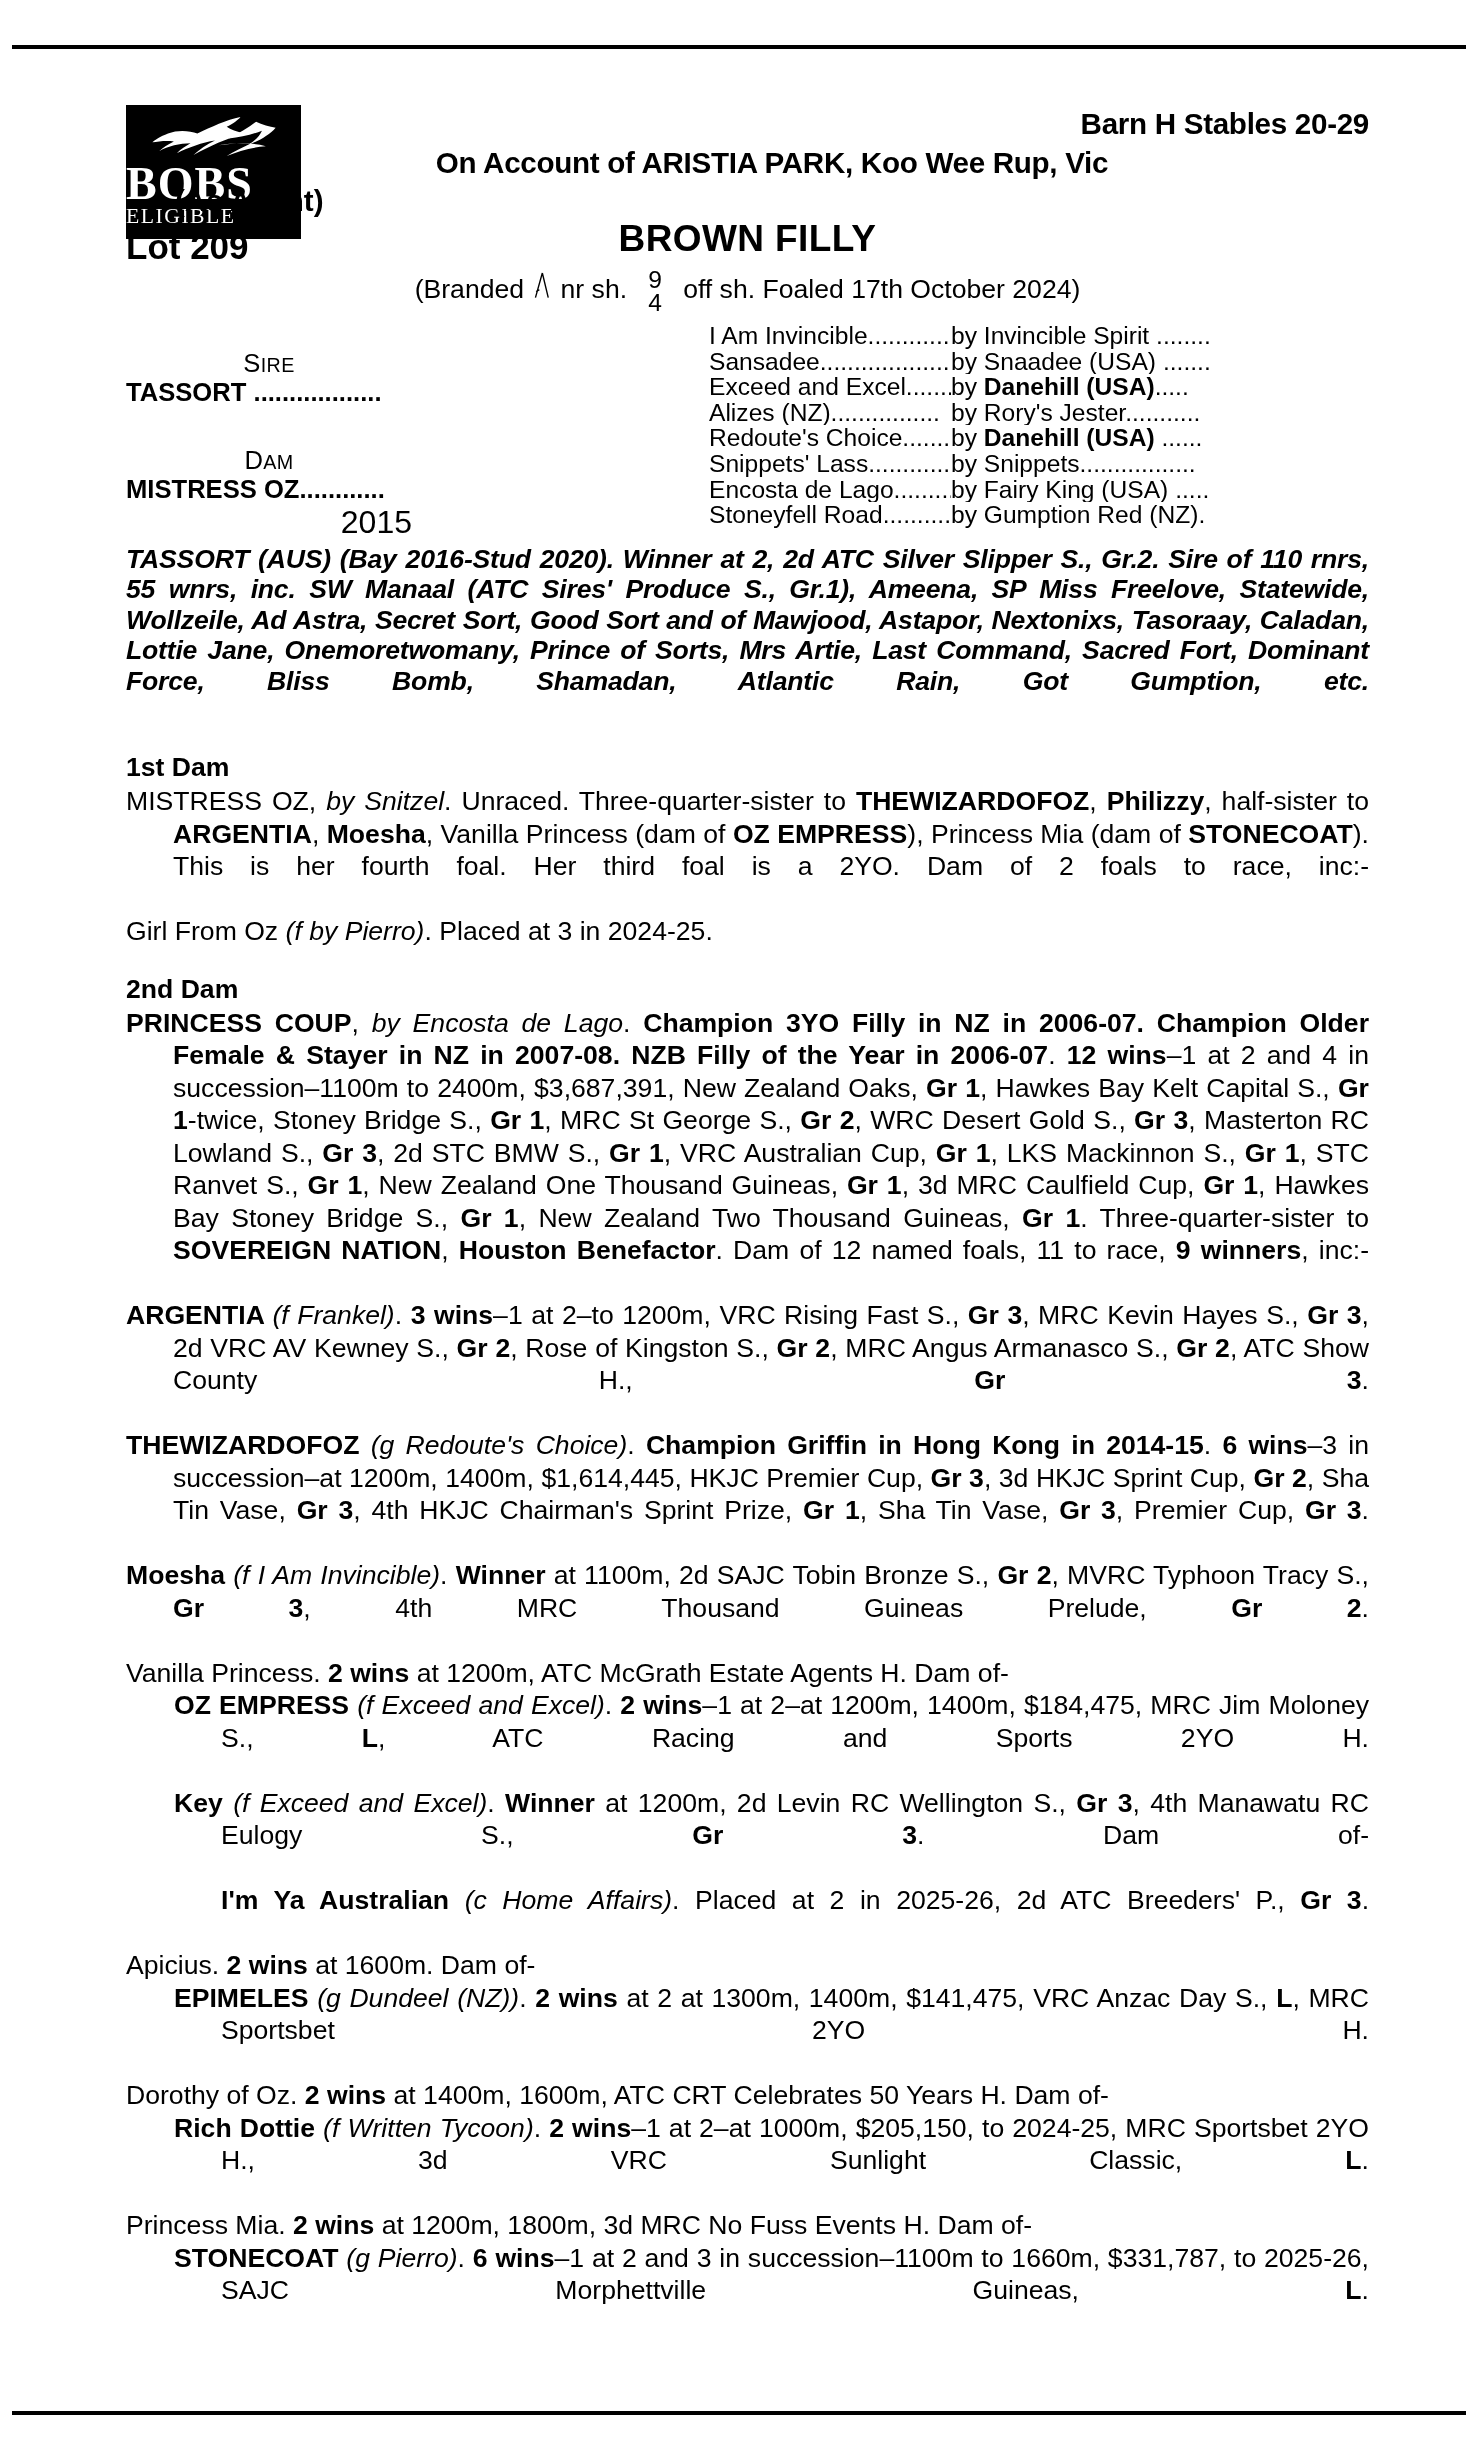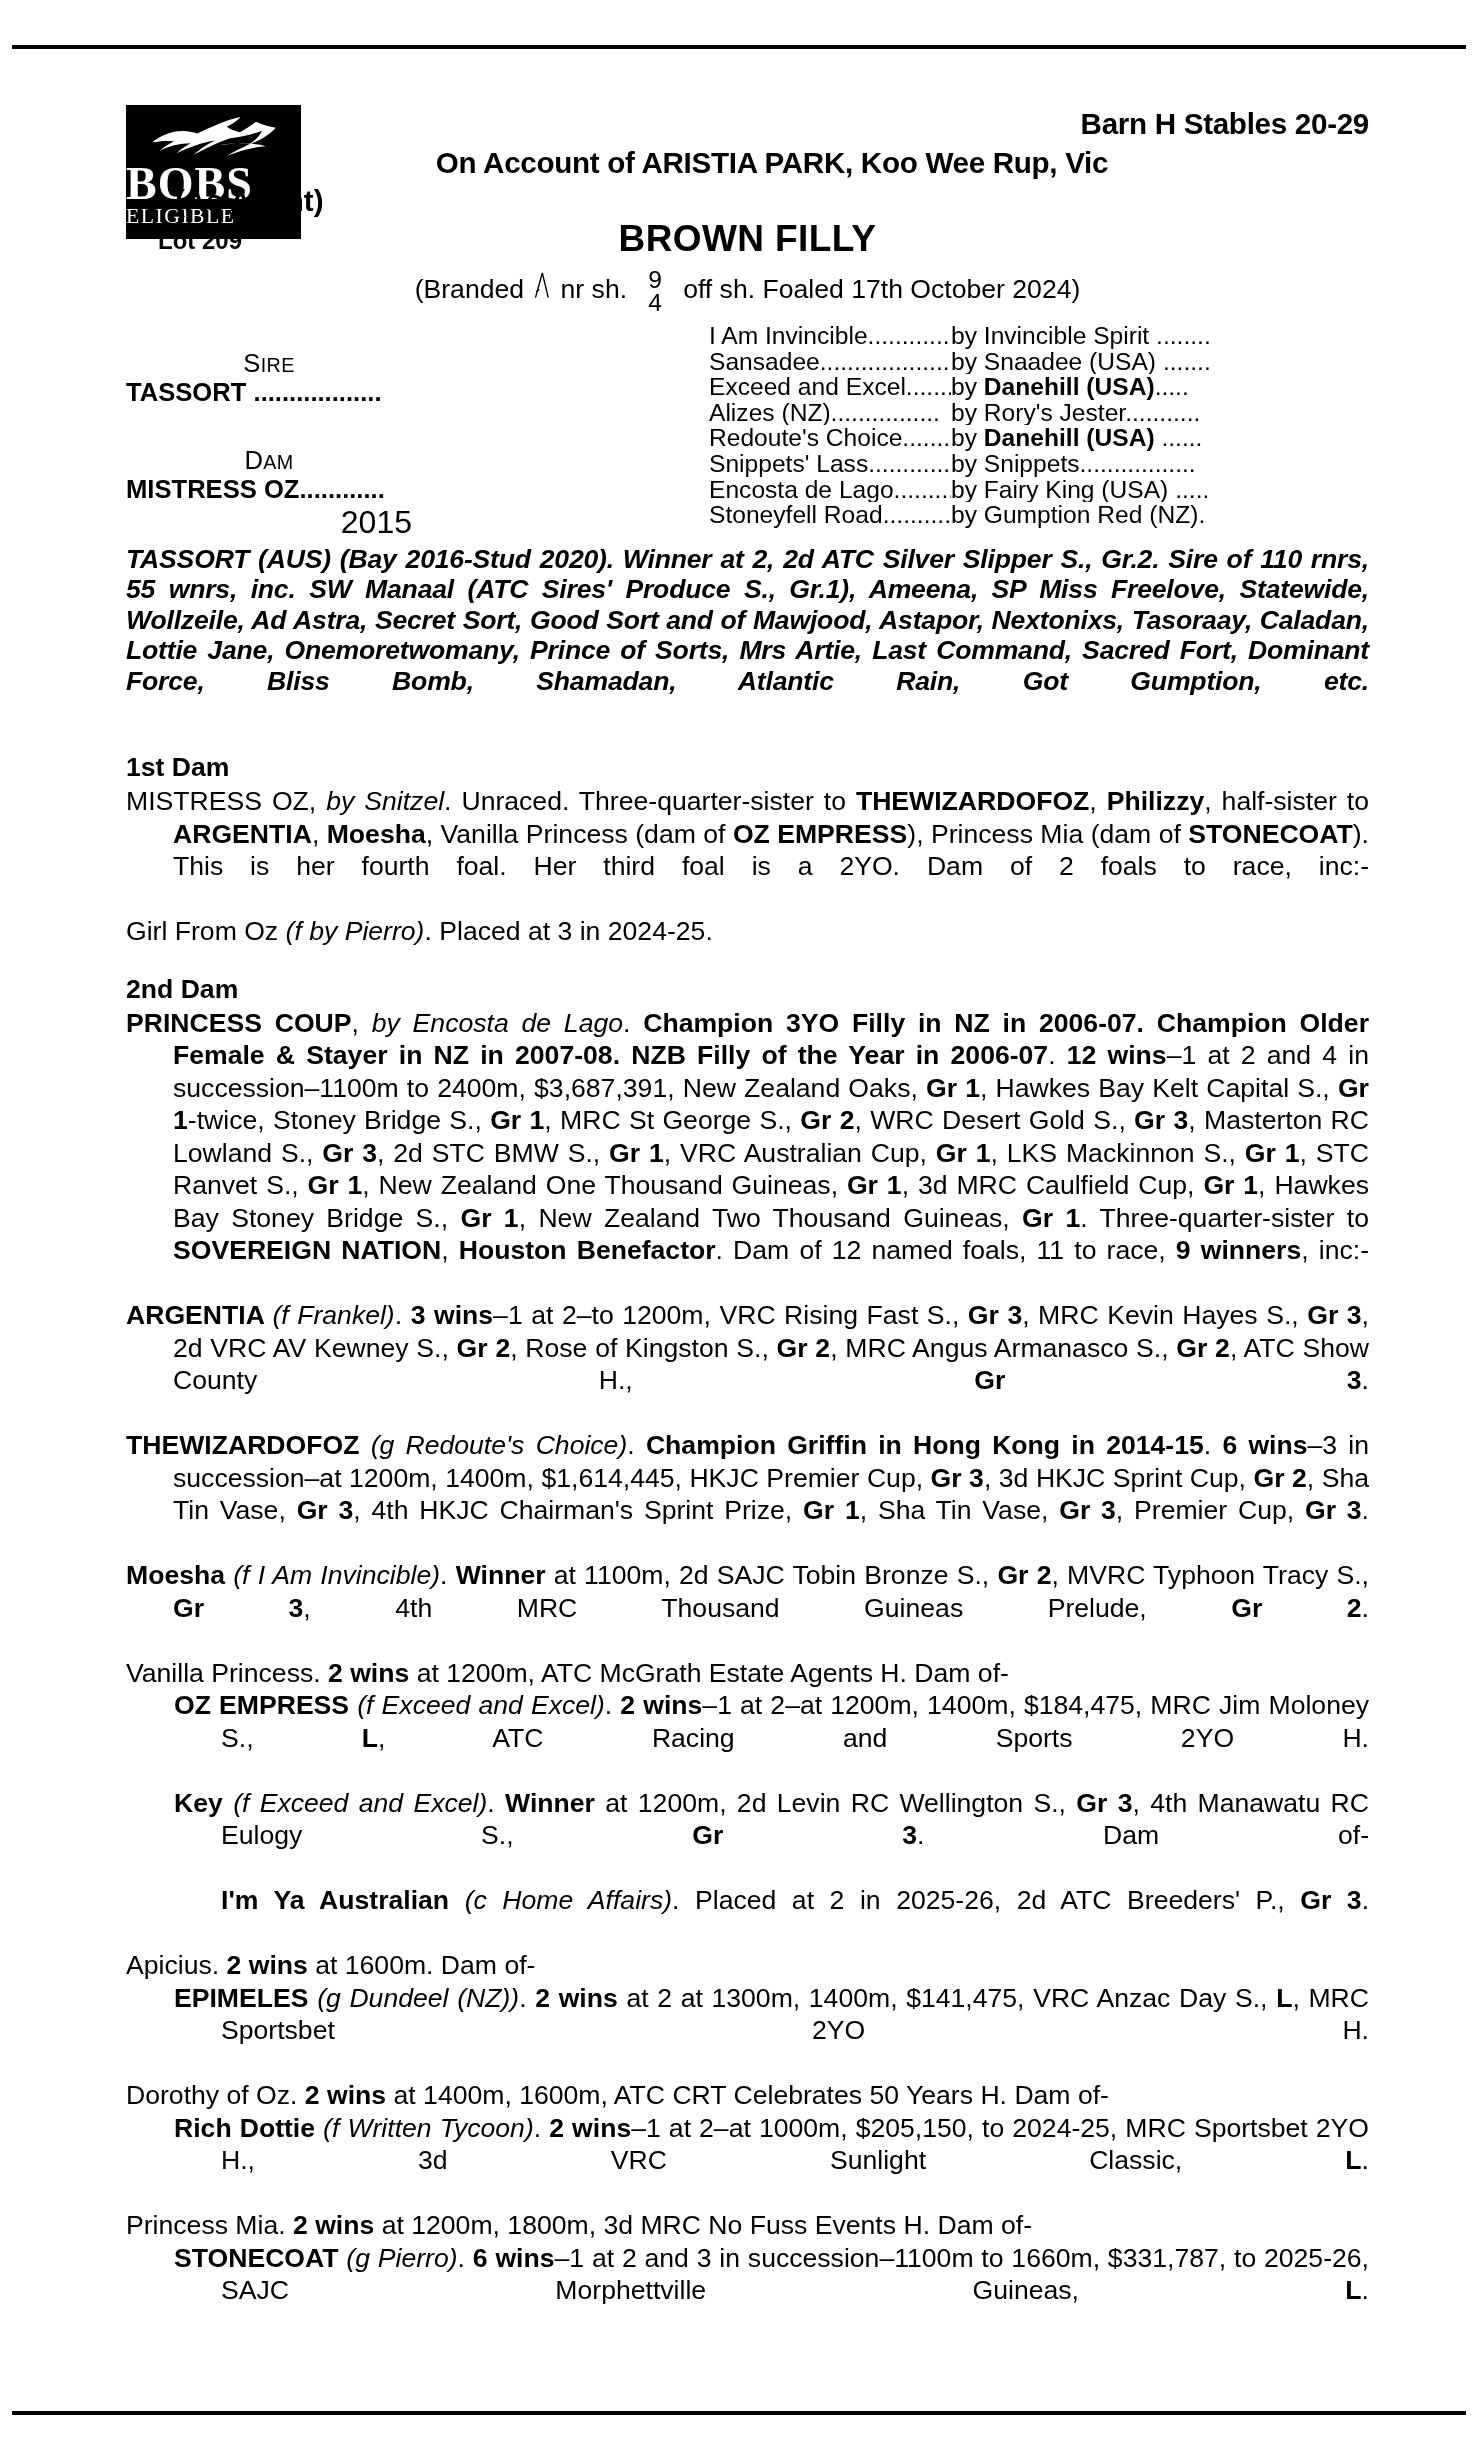--- a/index.html
+++ b/index.html
@@ -104,23 +104,22 @@
     top: 95px;
     text-align: left;
     font-size: 29.6px;
     font-weight: 700;
     padding-left: 49px;
   }
   .lot-line {
     position: absolute;
     left: 0;
     top: 138px;
-    font-size: 24px;
-    font-weight: 700;
-    margin-left: 32px;
+    font-size: 35px;
+    font-weight: 700;
   }
   .colour-sex {
     position: absolute;
     left: 0;
     right: 0;
     top: 129px;
     text-align: center;
     font-size: 37px;
     font-weight: 700;
     letter-spacing: 0.4px;

